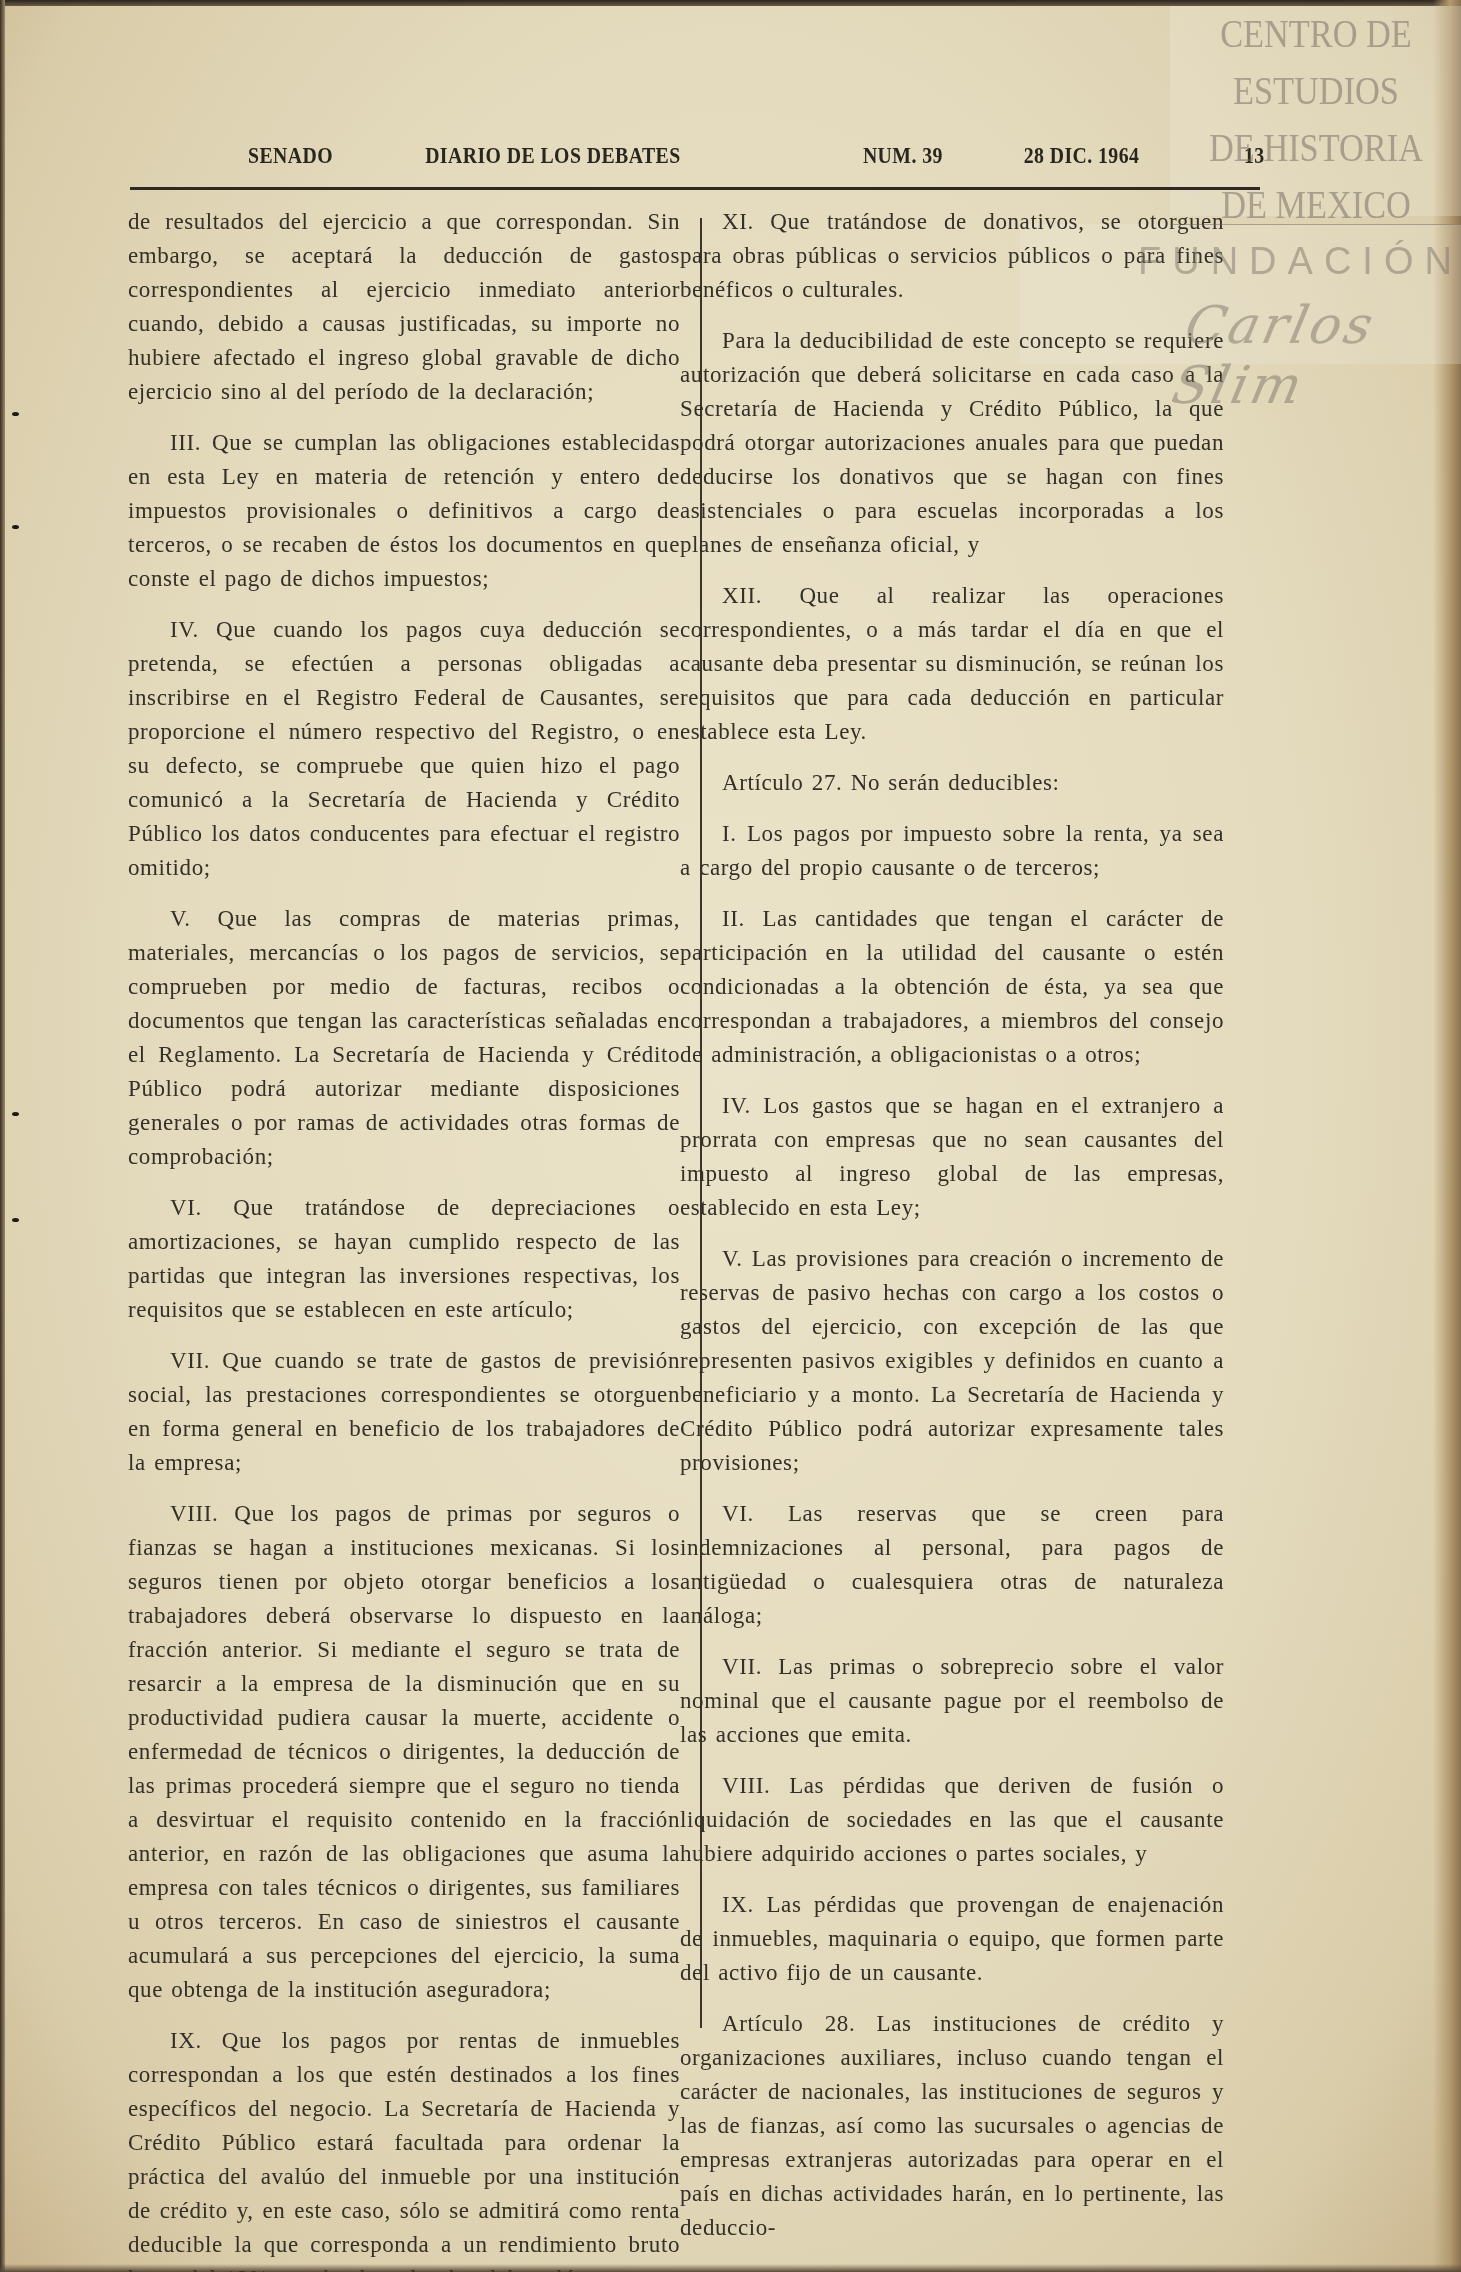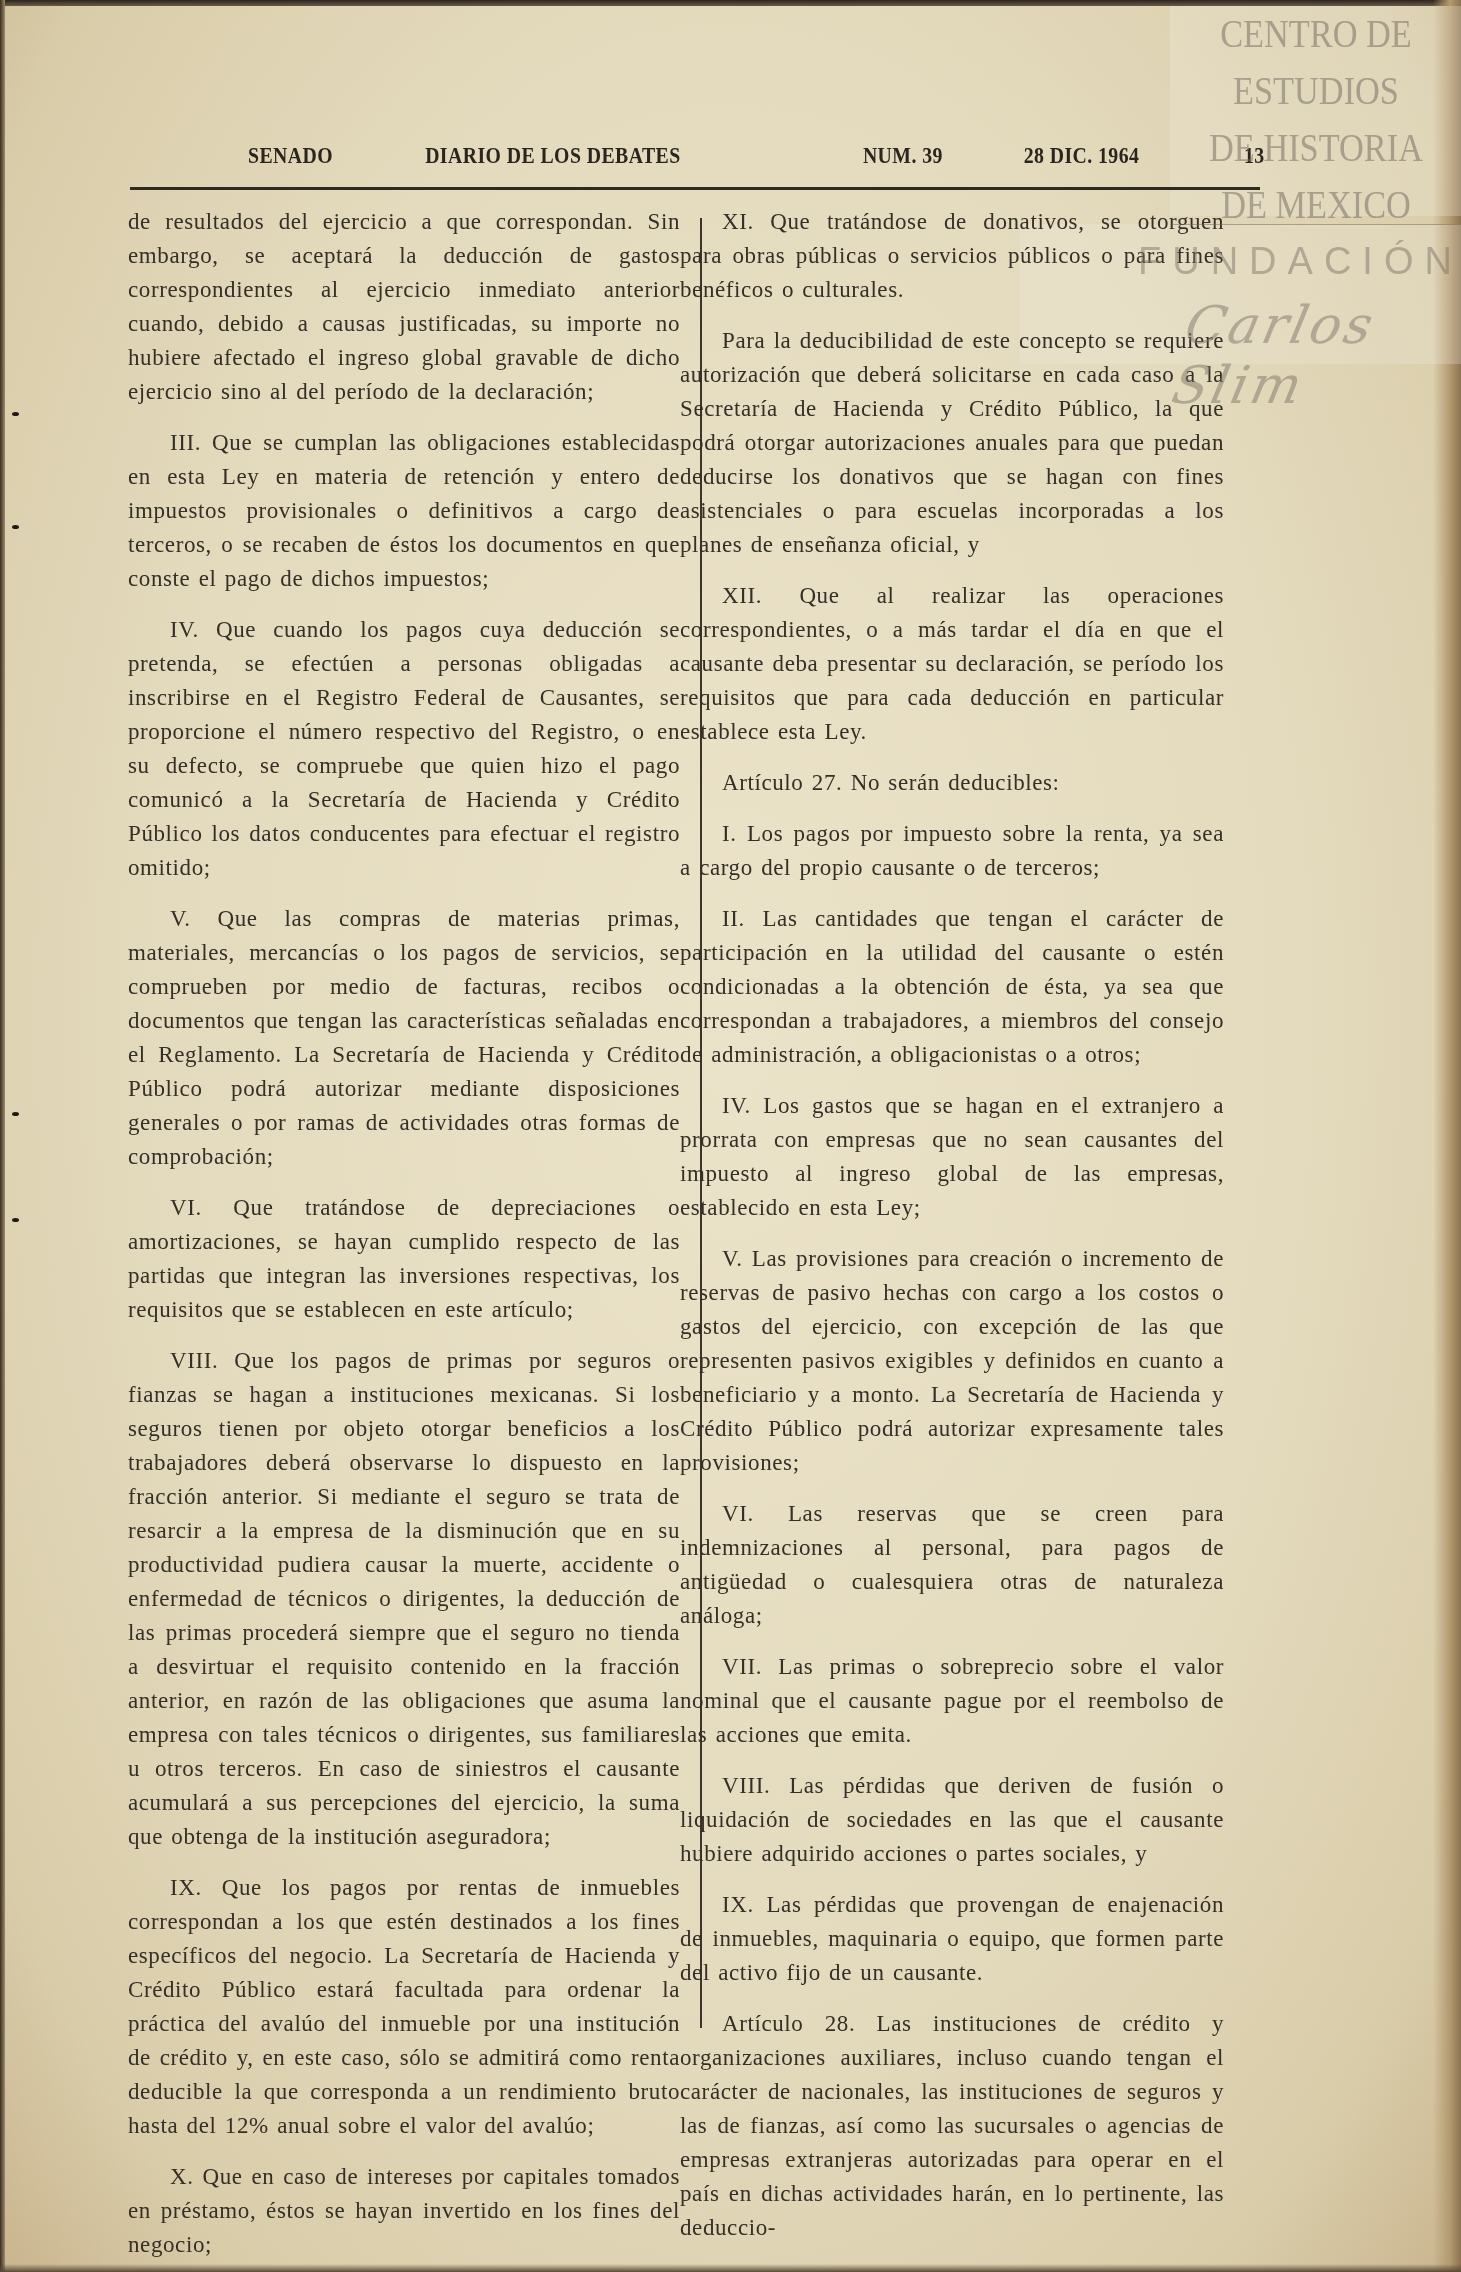--- a/index.html
+++ b/index.html
@@ -136,28 +136,29 @@
   <div class="header-rule"></div>
 
   <div class="col-divider"></div>
 
   <div class="column col-left" id="col-left">
       <p class="para cont">de resultados del ejercicio a que correspondan. Sin embargo, se aceptará la deducción de gastos correspondientes al ejercicio inmediato anterior cuando, debido a causas justificadas, su importe no hubiere afectado el ingreso global gravable de dicho ejercicio sino al del período de la declaración;</p>
       <p class="para">III. Que se cumplan las obligaciones establecidas en esta Ley en materia de retención y entero de impuestos provisionales o definitivos a cargo de terceros, o se recaben de éstos los documentos en que conste el pago de dichos impuestos;</p>
       <p class="para">IV. Que cuando los pagos cuya deducción se pretenda, se efectúen a personas obligadas a inscribirse en el Registro Federal de Causantes, se proporcione el número respectivo del Registro, o en su defecto, se compruebe que quien hizo el pago comunicó a la Secretaría de Hacienda y Crédito Público los datos conducentes para efectuar el registro omitido;</p>
       <p class="para">V. Que las compras de materias primas, materiales, mercancías o los pagos de servicios, se comprueben por medio de facturas, recibos o documentos que tengan las características señaladas en el Reglamento. La Secretaría de Hacienda y Crédito Público podrá autorizar mediante disposiciones generales o por ramas de actividades otras formas de comprobación;</p>
       <p class="para">VI. Que tratándose de depreciaciones o amortizaciones, se hayan cumplido respecto de las partidas que integran las inversiones respectivas, los requisitos que se establecen en este artículo;</p>
+      <p class="para">VII. Que cuando se trate de gastos de previsión social, las prestaciones correspondientes se otorguen en forma general en beneficio de los trabajadores de la empresa;</p>
       <p class="para">VIII. Que los pagos de primas por seguros o fianzas se hagan a instituciones mexicanas. Si los seguros tienen por objeto otorgar beneficios a los trabajadores deberá observarse lo dispuesto en la fracción anterior. Si mediante el seguro se trata de resarcir a la empresa de la disminución que en su productividad pudiera causar la muerte, accidente o enfermedad de técnicos o dirigentes, la deducción de las primas procederá siempre que el seguro no tienda a desvirtuar el requisito contenido en la fracción anterior, en razón de las obligaciones que asuma la empresa con tales técnicos o dirigentes, sus familiares u otros terceros. En caso de siniestros el causante acumulará a sus percepciones del ejercicio, la suma que obtenga de la institución aseguradora;</p>
       <p class="para">IX. Que los pagos por rentas de inmuebles correspondan a los que estén destinados a los fines específicos del negocio. La Secretaría de Hacienda y Crédito Público estará facultada para ordenar la práctica del avalúo del inmueble por una institución de crédito y, en este caso, sólo se admitirá como renta deducible la que corresponda a un rendimiento bruto hasta del 12% anual sobre el valor del avalúo;</p>
       <p class="para">X. Que en caso de intereses por capitales tomados en préstamo, éstos se hayan invertido en los fines del negocio;</p>
     </div>
   <div class="column col-right" id="col-right">
       <p class="para">XI. Que tratándose de donativos, se otorguen para obras públicas o servicios públicos o para fines benéficos o culturales.</p>
       <p class="para">Para la deducibilidad de este concepto se requiere autorización que deberá solicitarse en cada caso a la Secretaría de Hacienda y Crédito Público, la que podrá otorgar autorizaciones anuales para que puedan deducirse los donativos que se hagan con fines asistenciales o para escuelas incorporadas a los planes de enseñanza oficial, y</p>
-      <p class="para">XII. Que al realizar las operaciones correspondientes, o a más tardar el día en que el causante deba presentar su declaración, se período los requisitos que para cada deducción en particular establece esta Ley.</p>
+      <p class="para">XII. Que al realizar las operaciones correspondientes, o a más tardar el día en que el causante deba presentar su disminución, se reúnan los requisitos que para cada deducción en particular establece esta Ley.</p>
       <p class="para art">Artículo 27. No serán deducibles:</p>
       <p class="para">I. Los pagos por impuesto sobre la renta, ya sea a cargo del propio causante o de terceros;</p>
       <p class="para">II. Las cantidades que tengan el carácter de participación en la utilidad del causante o estén condicionadas a la obtención de ésta, ya sea que correspondan a trabajadores, a miembros del consejo de administración, a obligacionistas o a otros;</p>
       <p class="para">IV. Los gastos que se hagan en el extranjero a prorrata con empresas que no sean causantes del impuesto al ingreso global de las empresas, establecido en esta Ley;</p>
       <p class="para">V. Las provisiones para creación o incremento de reservas de pasivo hechas con cargo a los costos o gastos del ejercicio, con excepción de las que representen pasivos exigibles y definidos en cuanto a beneficiario y a monto. La Secretaría de Hacienda y Crédito Público podrá autorizar expresamente tales provisiones;</p>
       <p class="para">VI. Las reservas que se creen para indemnizaciones al personal, para pagos de antigüedad o cualesquiera otras de naturaleza análoga;</p>
       <p class="para">VII. Las primas o sobreprecio sobre el valor nominal que el causante pague por el reembolso de las acciones que emita.</p>
       <p class="para">VIII. Las pérdidas que deriven de fusión o liquidación de sociedades en las que el causante hubiere adquirido acciones o partes sociales, y</p>
       <p class="para">IX. Las pérdidas que provengan de enajenación de inmuebles, maquinaria o equipo, que formen parte del activo fijo de un causante.</p>
       <p class="para art">Artículo 28. Las instituciones de crédito y organizaciones auxiliares, incluso cuando tengan el carácter de nacionales, las instituciones de seguros y las de fianzas, así como las sucursales o agencias de empresas extranjeras autorizadas para operar en el país en dichas actividades harán, en lo pertinente, las deduccio-</p>

